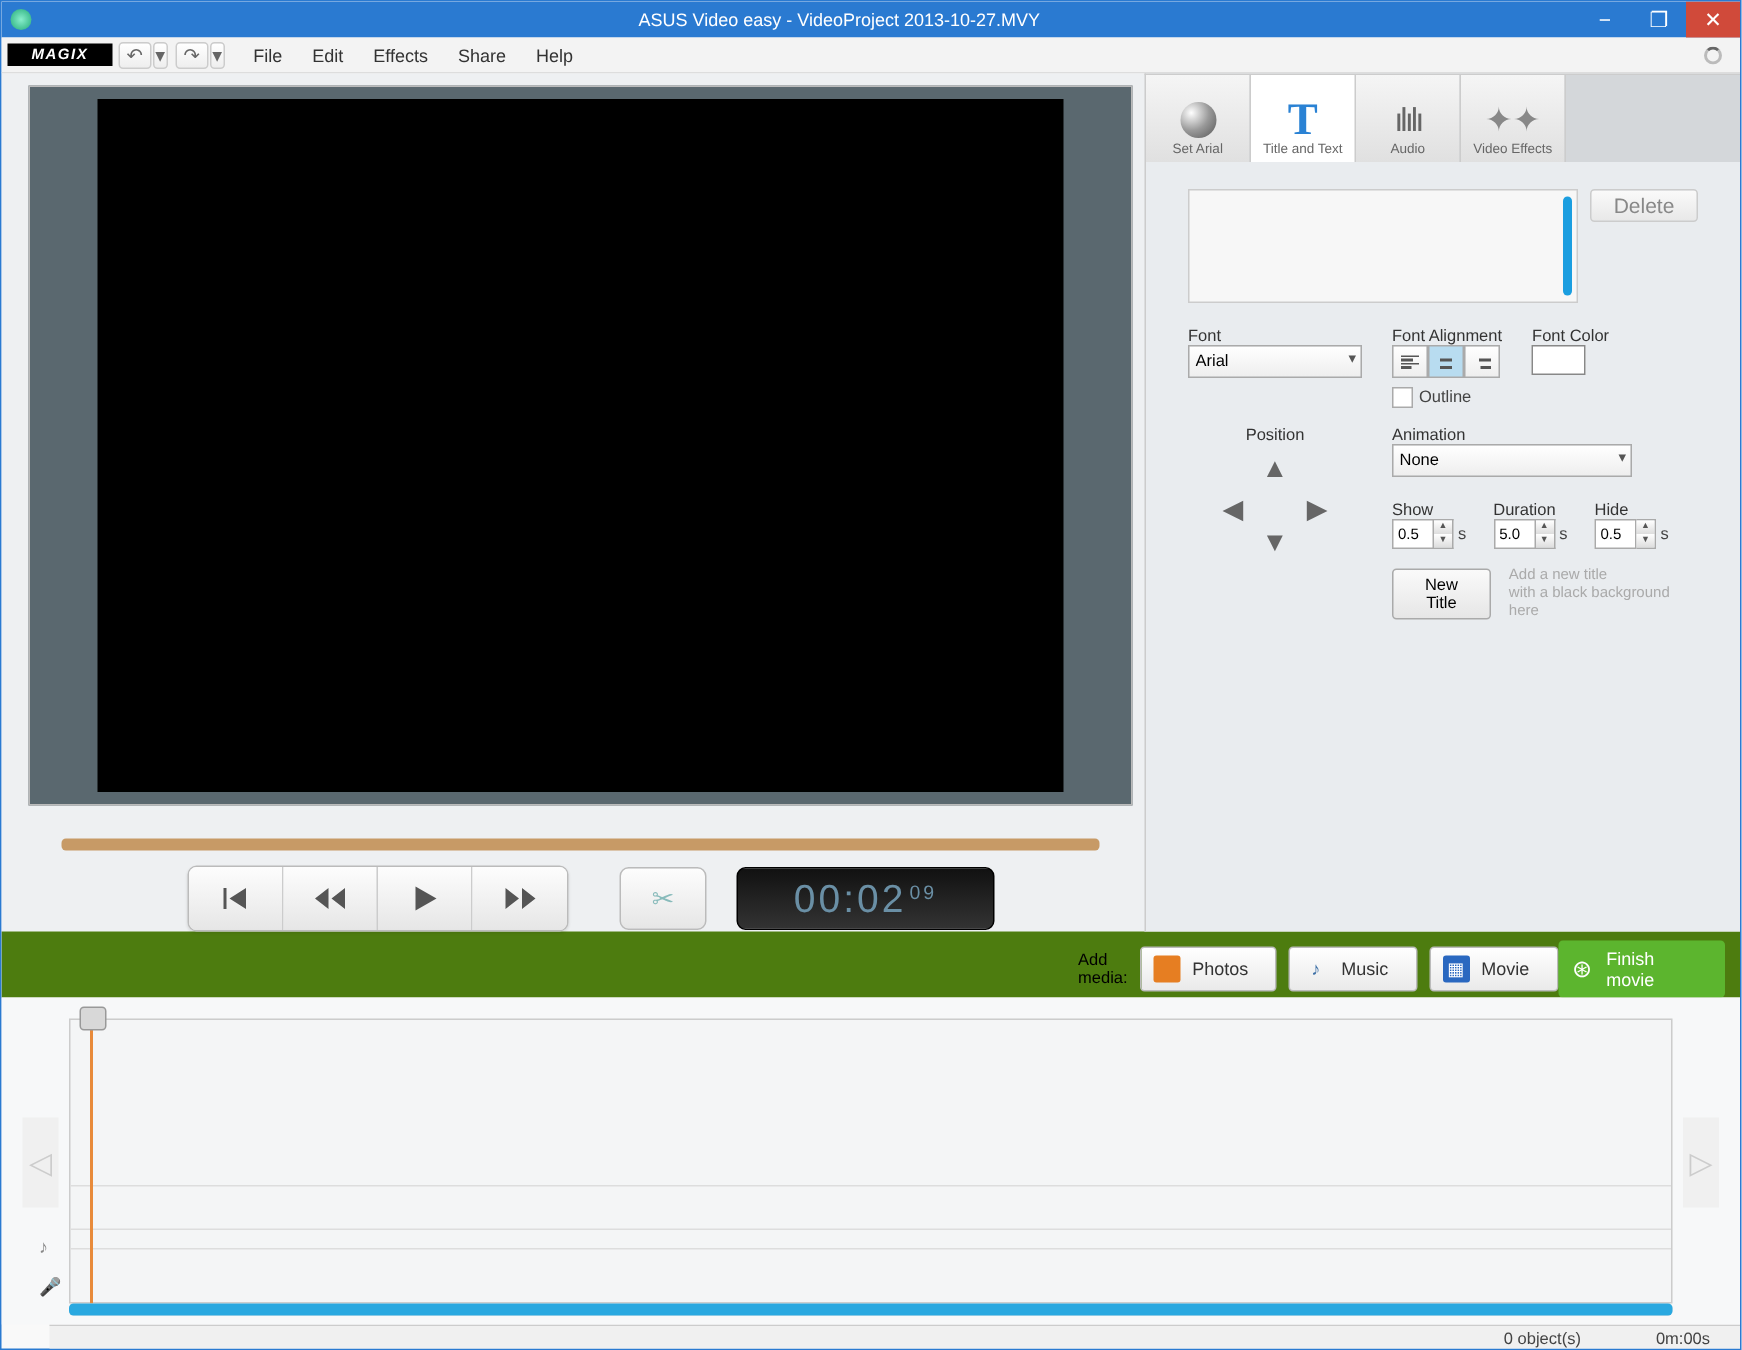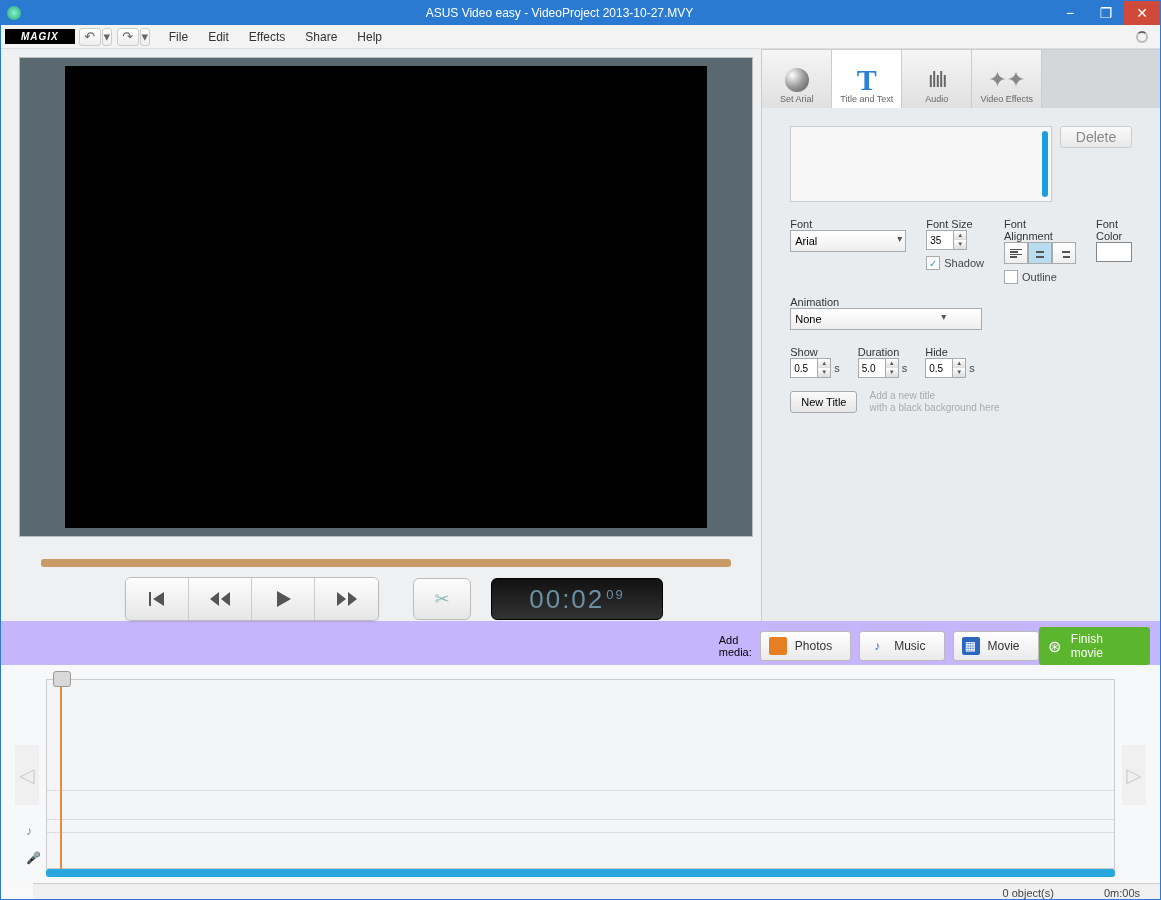--- a/index.html
+++ b/index.html
@@ -56,21 +56,21 @@
 .alignln div{height:1.5px;background:#555;}
 .swatch{width:36px;height:20px;border:1px solid #888;background:#fff;}
 .posgrid{position:relative;width:70px;height:70px;margin:6px auto;}
 .arrow{position:absolute;color:#666;font-size:18px;}
 .arrow.up{top:0;left:26px;}
 .arrow.down{bottom:0;left:26px;}
 .arrow.left{left:0;top:26px;}
 .arrow.right{right:0;top:26px;}
 .newtitle{border:1px solid #aaa;border-radius:3px;background:linear-gradient(#fafafa,#e6e6e6);padding:4px 10px;font-size:11px;}
 .addhint{font-size:10px;color:#aaa;line-height:12px;}
-.mediabar{display:flex;align-items:center;padding:6px 10px 0 6px;background:#c4b5fd;}
+.mediabar{display:flex;align-items:center;padding:6px 10px 0 6px;background:#4d7c0f;}
 .mediabtn{display:flex;align-items:center;gap:8px;border:1px solid #bbb;border-radius:3px;background:linear-gradient(#fff,#eaeaea);padding:5px 18px 5px 8px;font-size:12px;color:#333;}
 .mediabtn .mi{width:18px;height:18px;border-radius:2px;display:flex;align-items:center;justify-content:center;font-size:12px;}
 .finish{background:#5cb52e;color:#fff;border:none;font-weight:500;}
 .finish .mi{background:transparent;color:#fff;font-size:16px;}
 .lower{background:#f7f8f9;position:relative;padding-top:10px;}
 .timeline{position:relative;margin:0 45px;height:204px;}
 .track{border:1px solid #ccc;background:#f4f5f6;height:190px;margin-top:4px;}
 .track hr{border:none;border-top:1px solid #ddd;margin-top:110px;}
 .track hr+hr{margin-top:28px;}
 .track hr+hr+hr{margin-top:12px;}
@@ -179,34 +179,20 @@
           </div>
         <button class="delbtn">Delete</button>
       </div>
 
       <div class="proprow">
         <div class="propcol" style="width:116px;">
           <label>Font</label>
           <span class="selwrap"><select class="sel" style="width:116px;"><option>Arial</option></select></span>
         </div>
         <div class="propcol">
-          <label>Font Size</label>
-          <div class="spin">
-              <input value="35" style="">
-              <div class="spinbtns">
-                <div>▲</div>
-                <div>▼</div>
-              </div>
-            </div>
-          <div class="chk">
-              <div class="chkbox">✓</div>
-              <span>Shadow</span>
-            </div>
-        </div>
-        <div class="propcol">
           <label>Font Alignment</label>
           <div class="alignbtns">
             <div class="alignbtn">
                 <div class="alignln">
                   <div></div>
                   <div style="width:70%;"></div>
                   <div></div>
                   <div style="width:60%;"></div>
                 </div>
               </div>
@@ -232,23 +218,32 @@
               <span>Outline</span>
             </div>
         </div>
         <div class="propcol">
           <label>Font Color</label>
           <div class="swatch"></div>
         </div>
       </div>
 
       <div class="proprow" style="margin-top:12px;">
+        <div class="propcol" style="width:116px;align-items:center;">
+          <label>Position</label>
+          <div class="posgrid">
+            <div class="arrow up">▲</div>
+            <div class="arrow down">▼</div>
+            <div class="arrow left">◀</div>
+            <div class="arrow right">▶</div>
+          </div>
+        </div>
         <div class="propcol" style="flex:1;">
           <label>Animation</label>
-          <span class="selwrap" style="width:160px;"><select class="sel" style="width:192px;"><option>None</option></select></span>
+          <span class="selwrap" style="width:160px;"><select class="sel" style="width:160px;"><option>None</option></select></span>
           <div style="display:flex;gap:18px;margin-top:16px;">
             <div class="propcol">
               <label>Show</label>
               <div style="display:flex;align-items:center;gap:3px;">
                 <div class="spin">
                     <input value="0.5" style="">
                     <div class="spinbtns">
                       <div>▲</div>
                       <div>▼</div>
                     </div>

